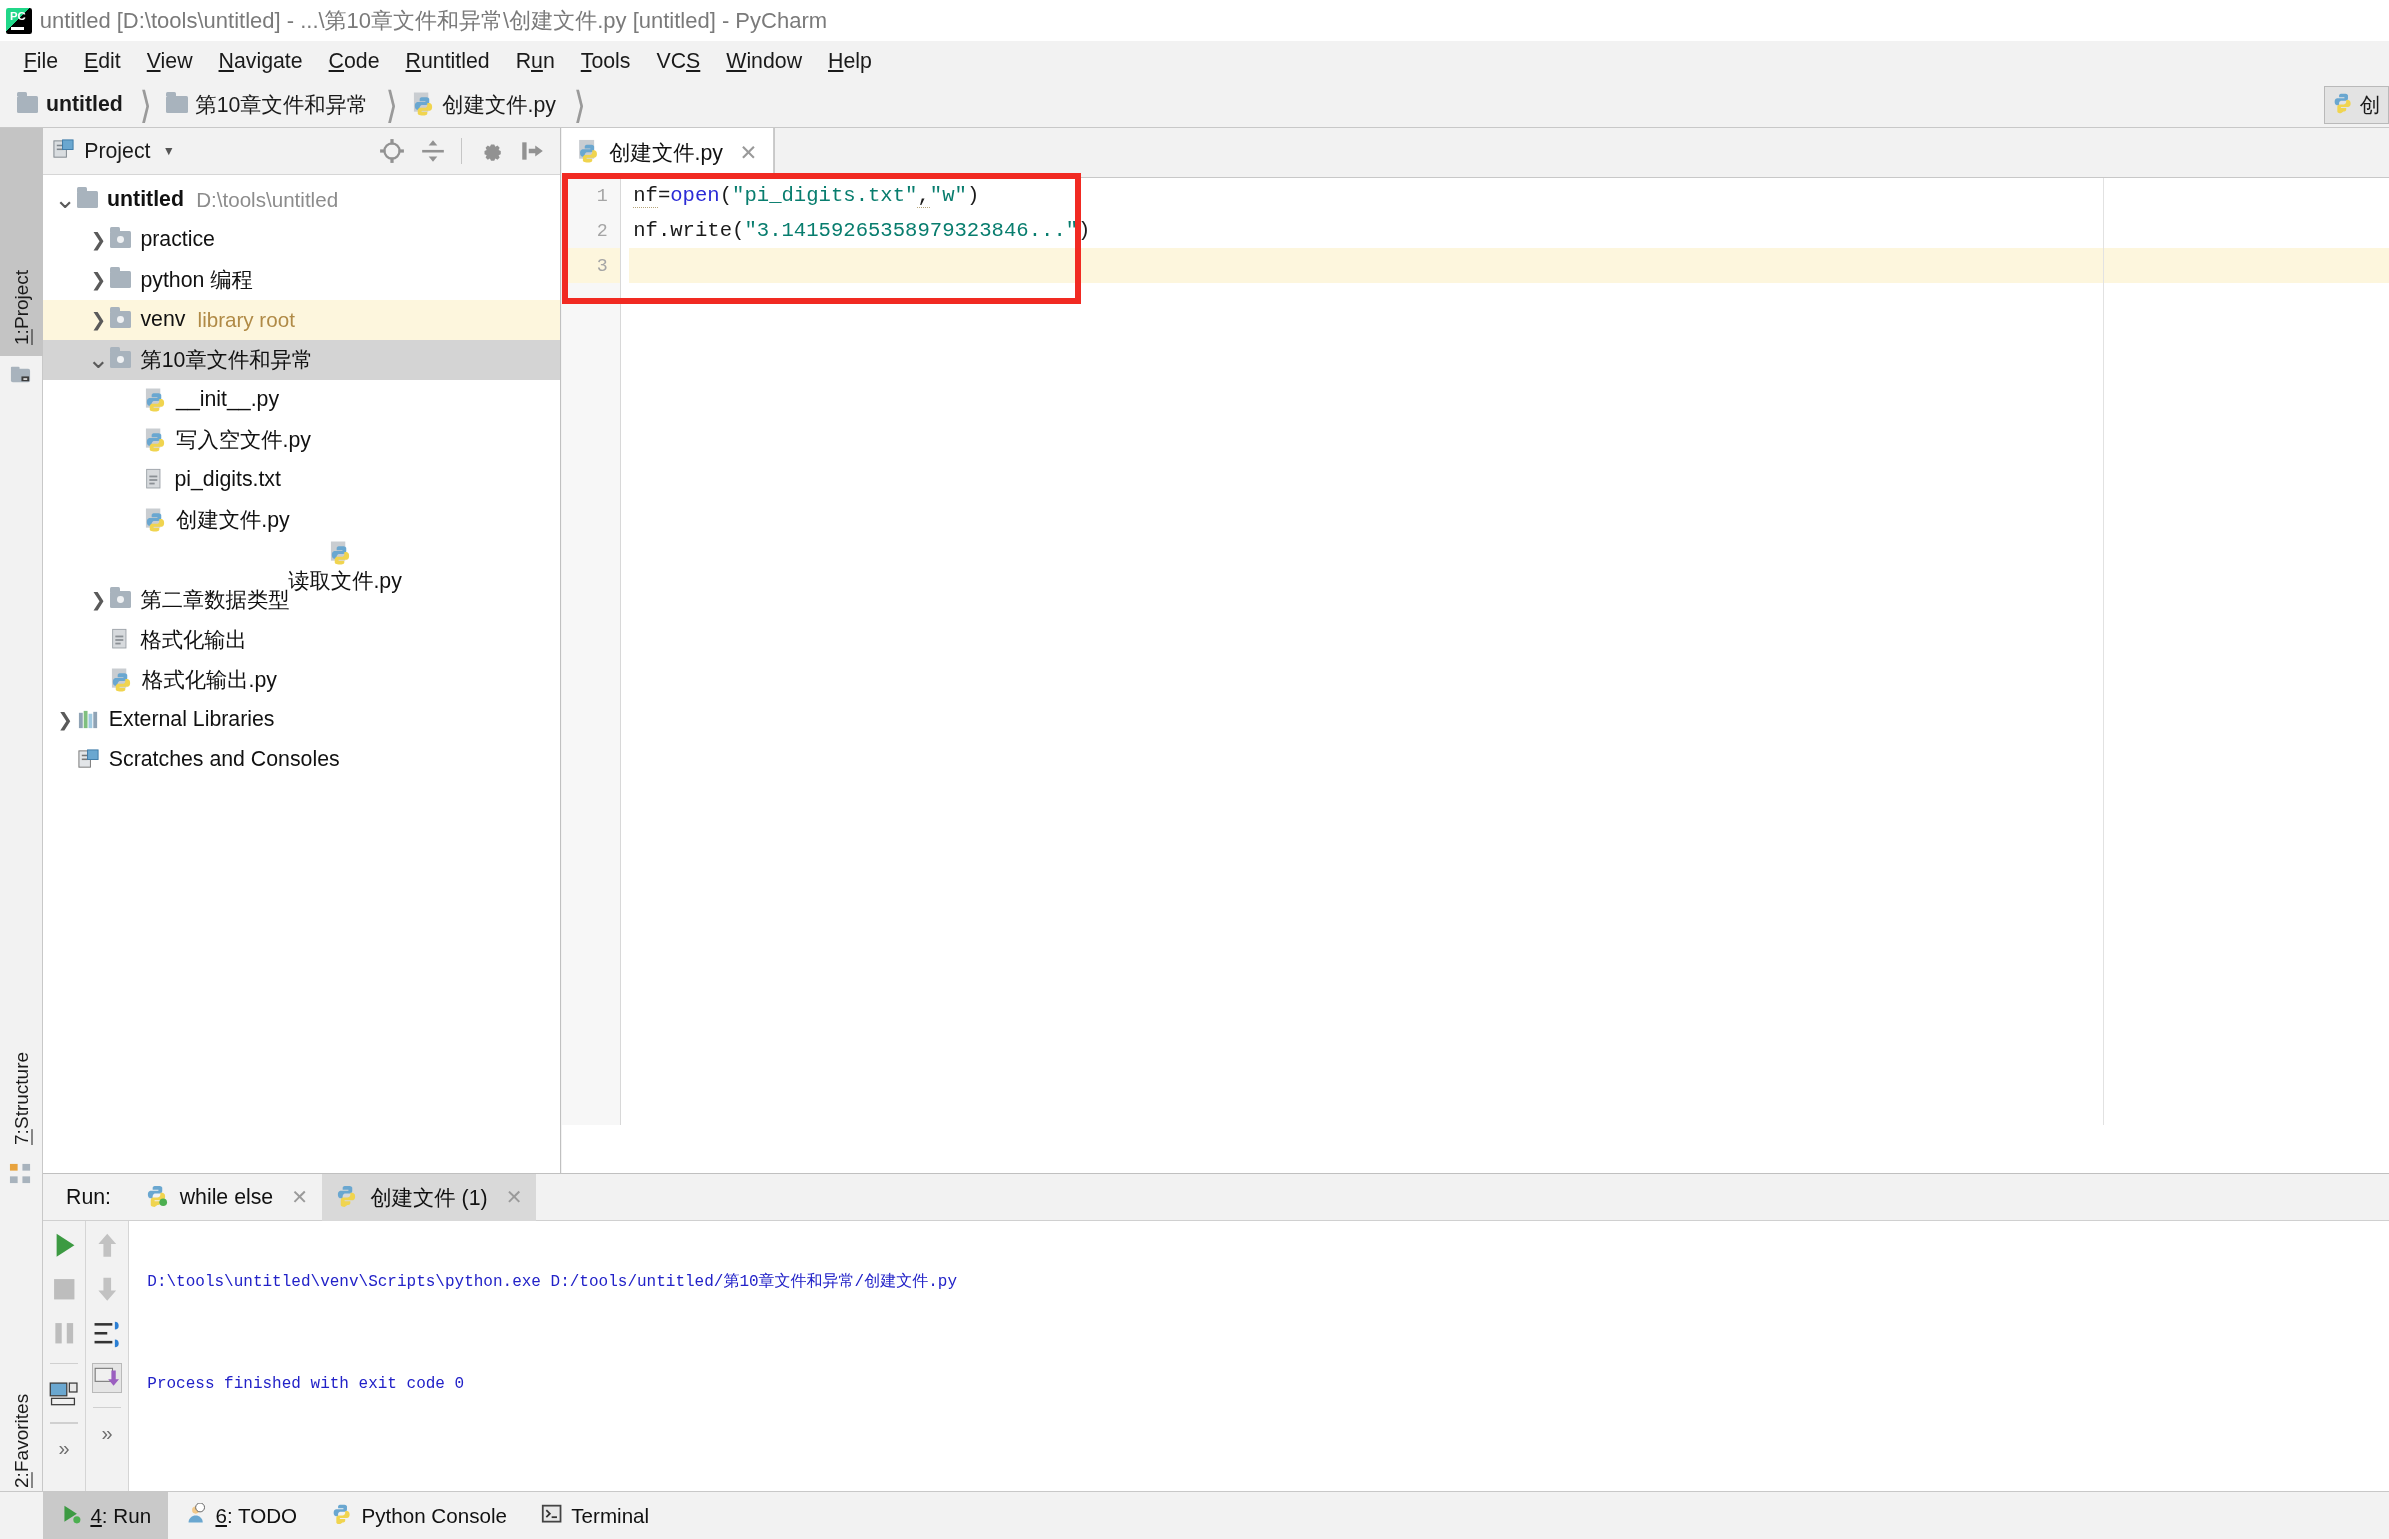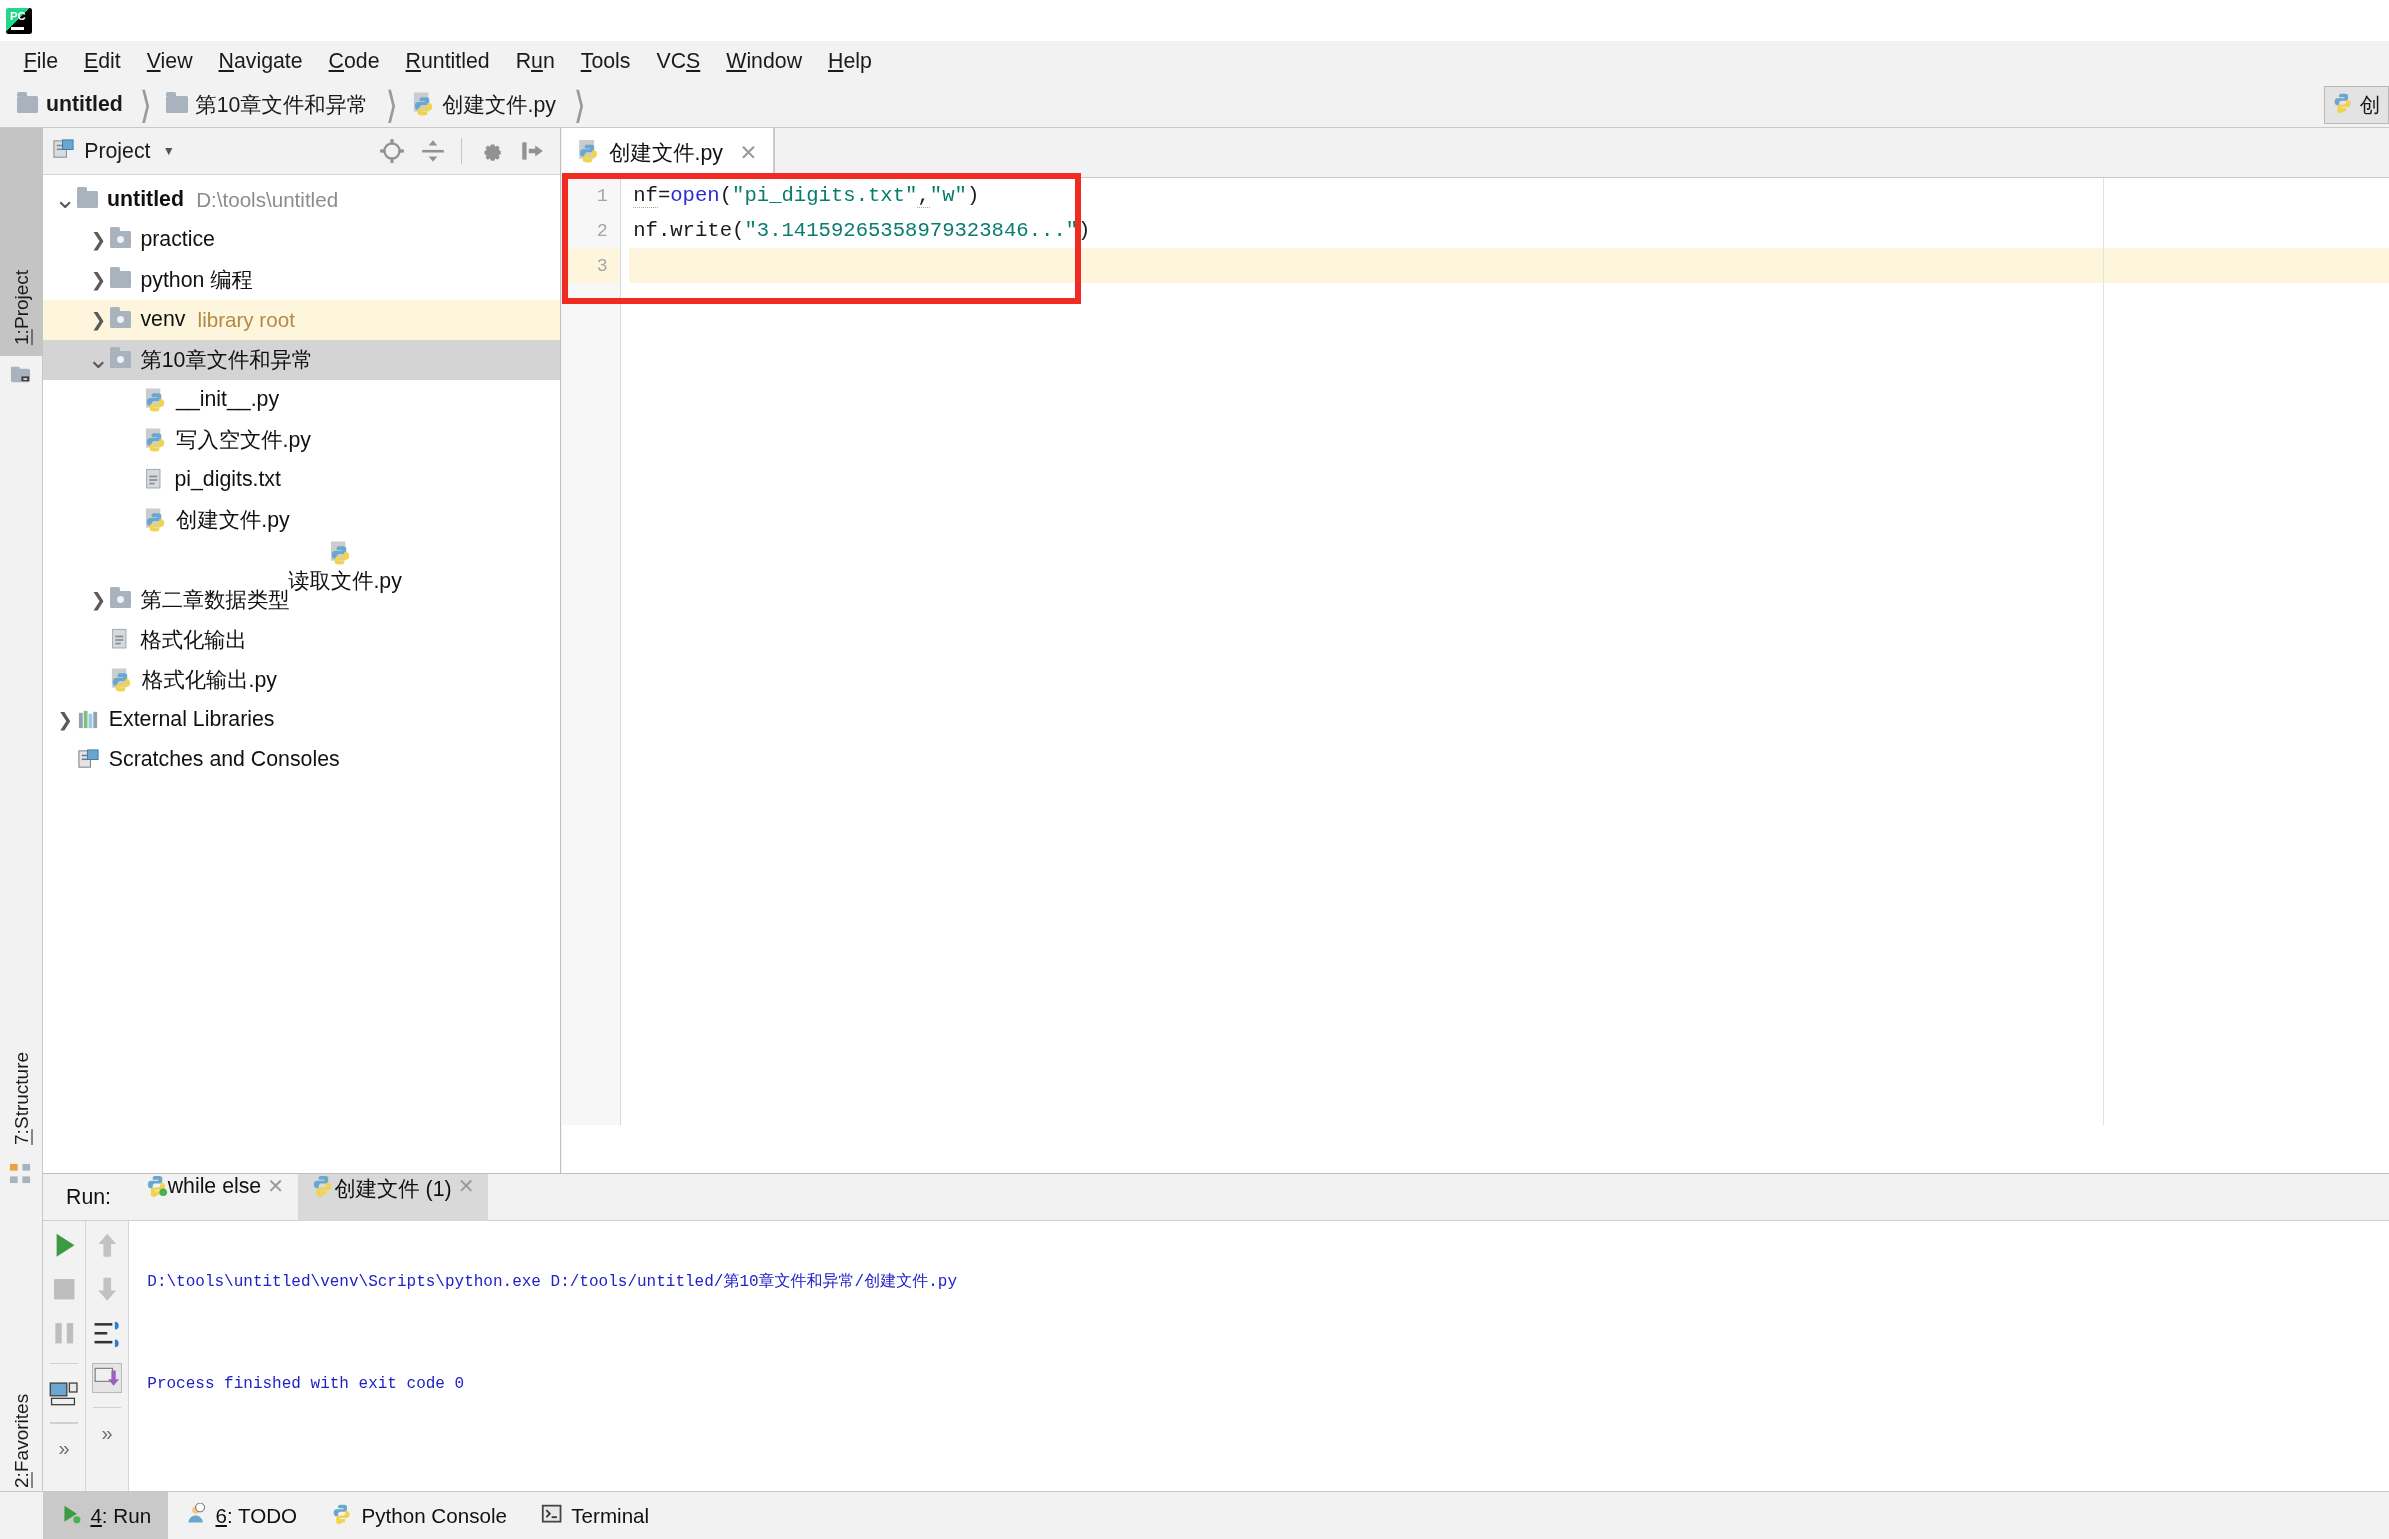--- a/index.html
+++ b/index.html
@@ -205,21 +205,21 @@
   .runpanel {
     position: absolute; left: 43px; top: 1173px; right: 0; height: 318px;
     background: #ffffff; border-top: 0.8px solid #c0c0c0;
   }
   .run-tabstrip {
     height: 47px; background: #f2f2f2; display: flex; align-items: center;
     border-bottom: 0.8px solid #d0d0d0;
   }
   .run-label { font-size: 21.3px; color: #111; padding: 0 20px 0 23px; }
   .rtab {
-    display: flex; align-items: flex-start; gap: 0; height: 47px; padding: 0 13.7px;
+    display: flex; align-items: center; gap: 12px; height: 47px; padding: 0 13.7px;
   }
   .rtab.active { background: #d9d9d9; }
   .rtab .name { font-size: 21.3px; color: #111; }
   .rtab .x { font-size: 20px; color: #9a9a9a; margin-left: 6.1px; }
 
   .run-body { display: flex; height: 271px; }
   .run-tools {
     width: 43px; background: #f2f2f2; border-right: 0.8px solid #d5d5d5;
     display: flex; flex-direction: column; align-items: center; padding-top: 9.1px; gap: 13.7px;
     flex: none;
@@ -252,20 +252,21 @@
 </style>
 </head>
 <body>
 
 <div class="app">
 
   <div class="titlebar">
     <div class="pc-logo">
         <div class="bar"></div>
       </div>
+    <div class="title-text">untitled [D:\tools\untitled] - ...\第10章文件和异常\创建文件.py [untitled] - PyCharm</div>
   </div>
 
   <div class="menubar" id="menubar">
       <div class="menu-item"><span class="mn">F</span><span>ile</span></div>
       <div class="menu-item"><span class="mn">E</span><span>dit</span></div>
       <div class="menu-item"><span class="mn">V</span><span>iew</span></div>
       <div class="menu-item"><span class="mn">N</span><span>avigate</span></div>
       <div class="menu-item"><span class="mn">C</span><span>ode</span></div>
       <div class="menu-item"><span class="mn">R</span><span>untitled</span></div>
       <div class="menu-item"><span>R</span><span class="mn">u</span><span>n</span></div>

